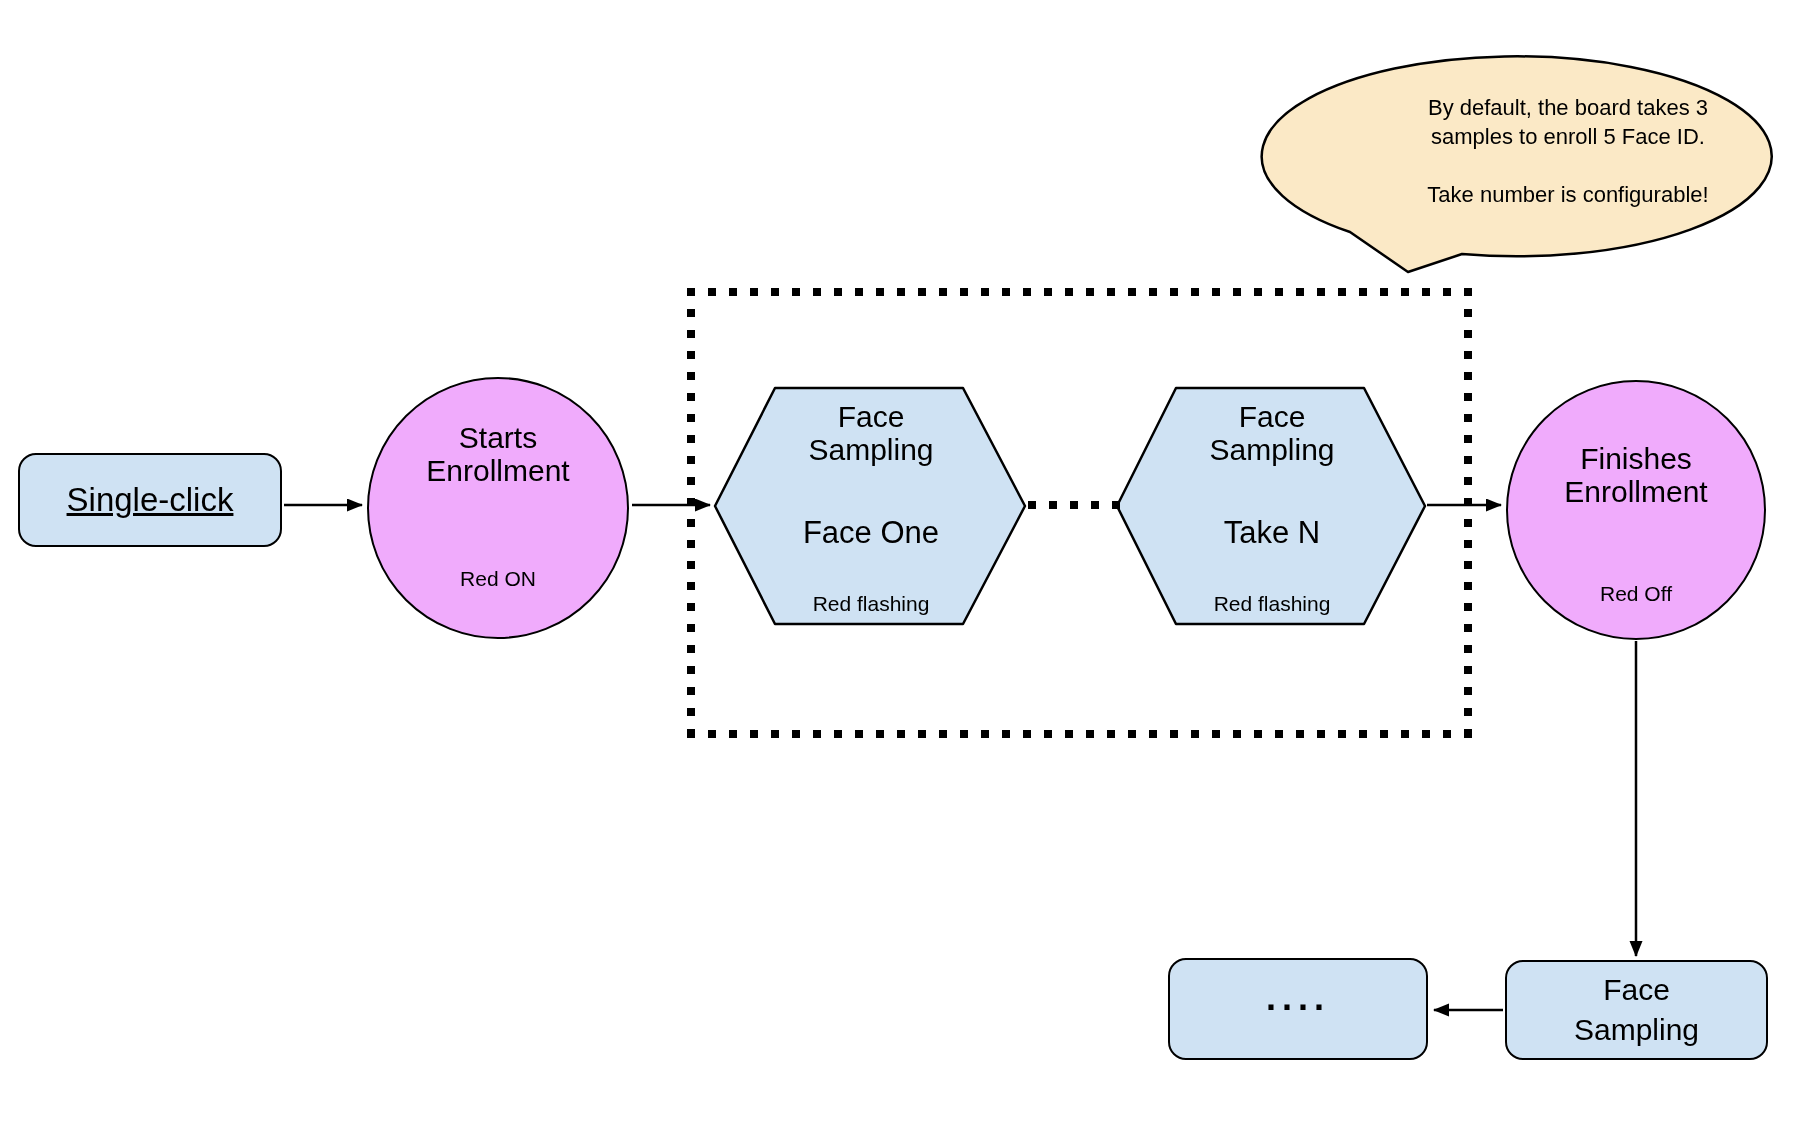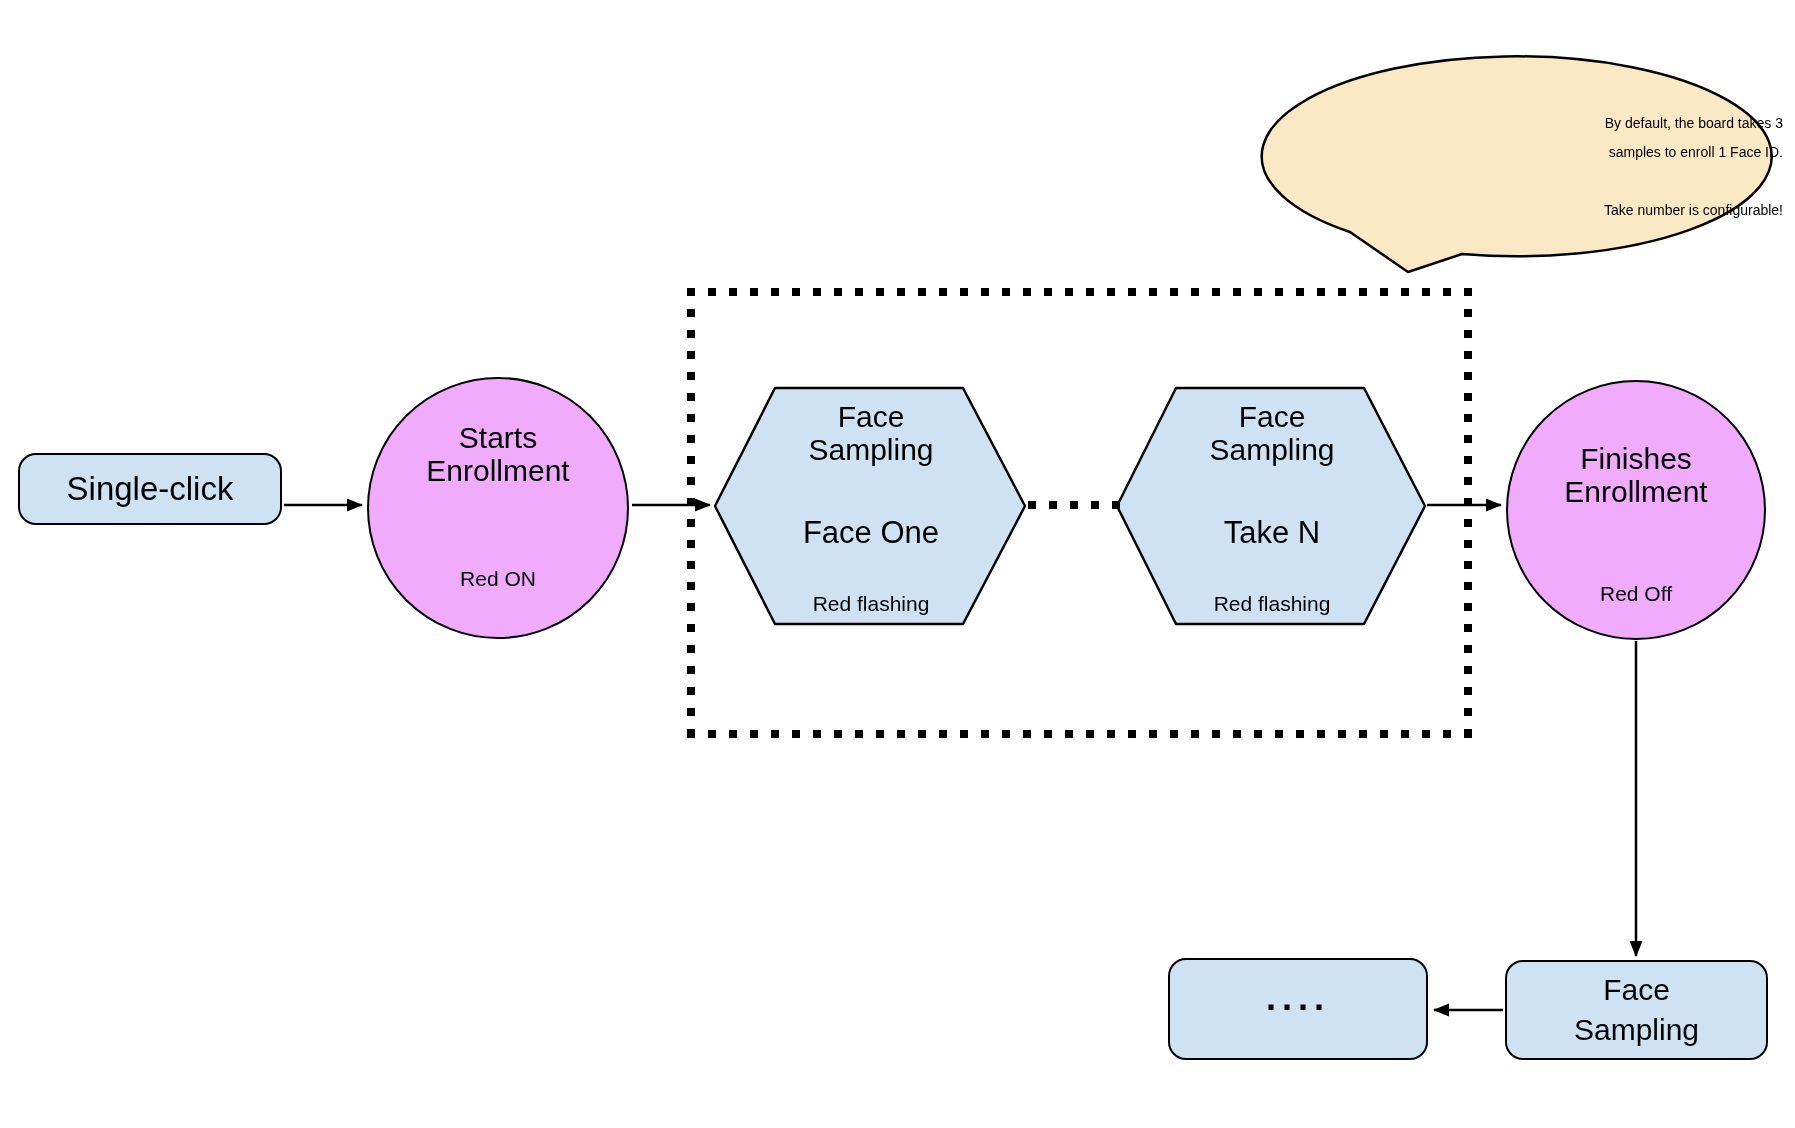--- a/index.html
+++ b/index.html
@@ -49,45 +49,45 @@
       repeating-linear-gradient(to right, #000 0 8px, transparent 8px 21px),
       repeating-linear-gradient(to bottom, #000 0 8px, transparent 8px 21px),
       repeating-linear-gradient(to bottom, #000 0 8px, transparent 8px 21px);
     background-size:100% 8px,100% 8px,8px 100%,8px 100%;
     background-position:left top,left bottom,left top,right top;
     background-repeat:no-repeat;
   }
   
   .bubble-svg{position:absolute;left:1255px;top:50px;}
   .bubble-text{
-    position:absolute;left:1353px;top:109px;width:430px;
-    font-size:14px;line-height:29px;text-align:right;
+    position:absolute;left:1353px;top:93px;width:430px;
+    font-size:22px;line-height:29px;text-align:center;
   }
   .bubble-spacer{height:29px;}
   
   .connectors{position:absolute;left:0;top:0;pointer-events:none;}
 </style>
 </head>
 <body>
 
 <div class="canvas">
 
   <div class="dotted-rect"></div>
 
   <svg class="bubble-svg" width="530" height="235" viewBox="0 0 530 235">
     <path d="M 95 182 A 255 100 0 1 1 207 204 L 153 222 Z" fill="#fbe9c6" stroke="#000" stroke-width="2.5" stroke-linejoin="round"></path>
   </svg>
   <div class="bubble-text">
     <div>By default, the board takes 3</div>
-    <div>samples to enroll 1 Face ID.</div>
+    <div>samples to enroll 5 Face ID.</div>
     <div class="bubble-spacer"></div>
     <div>Take number is configurable!</div>
   </div>
 
-  <div class="rounded-node label-33" style="left:18px;top:453px;width:264px;height:72px;">
+  <div class="rounded-node label-33" style="left:18px;top:453px;width:264px;height:94px;text-decoration:underline;">
     <span>Single-click</span>
   </div>
 
   <div class="circle-node" style="left:367px;top:377px;width:262px;height:262px;">
     <div class="abs-label title-30" style="top:42px;">
       <div>Starts</div>
       <div>Enrollment</div>
     </div>
     <div class="abs-label status-21" style="bottom:46px;">Red ON</div>
   </div>

